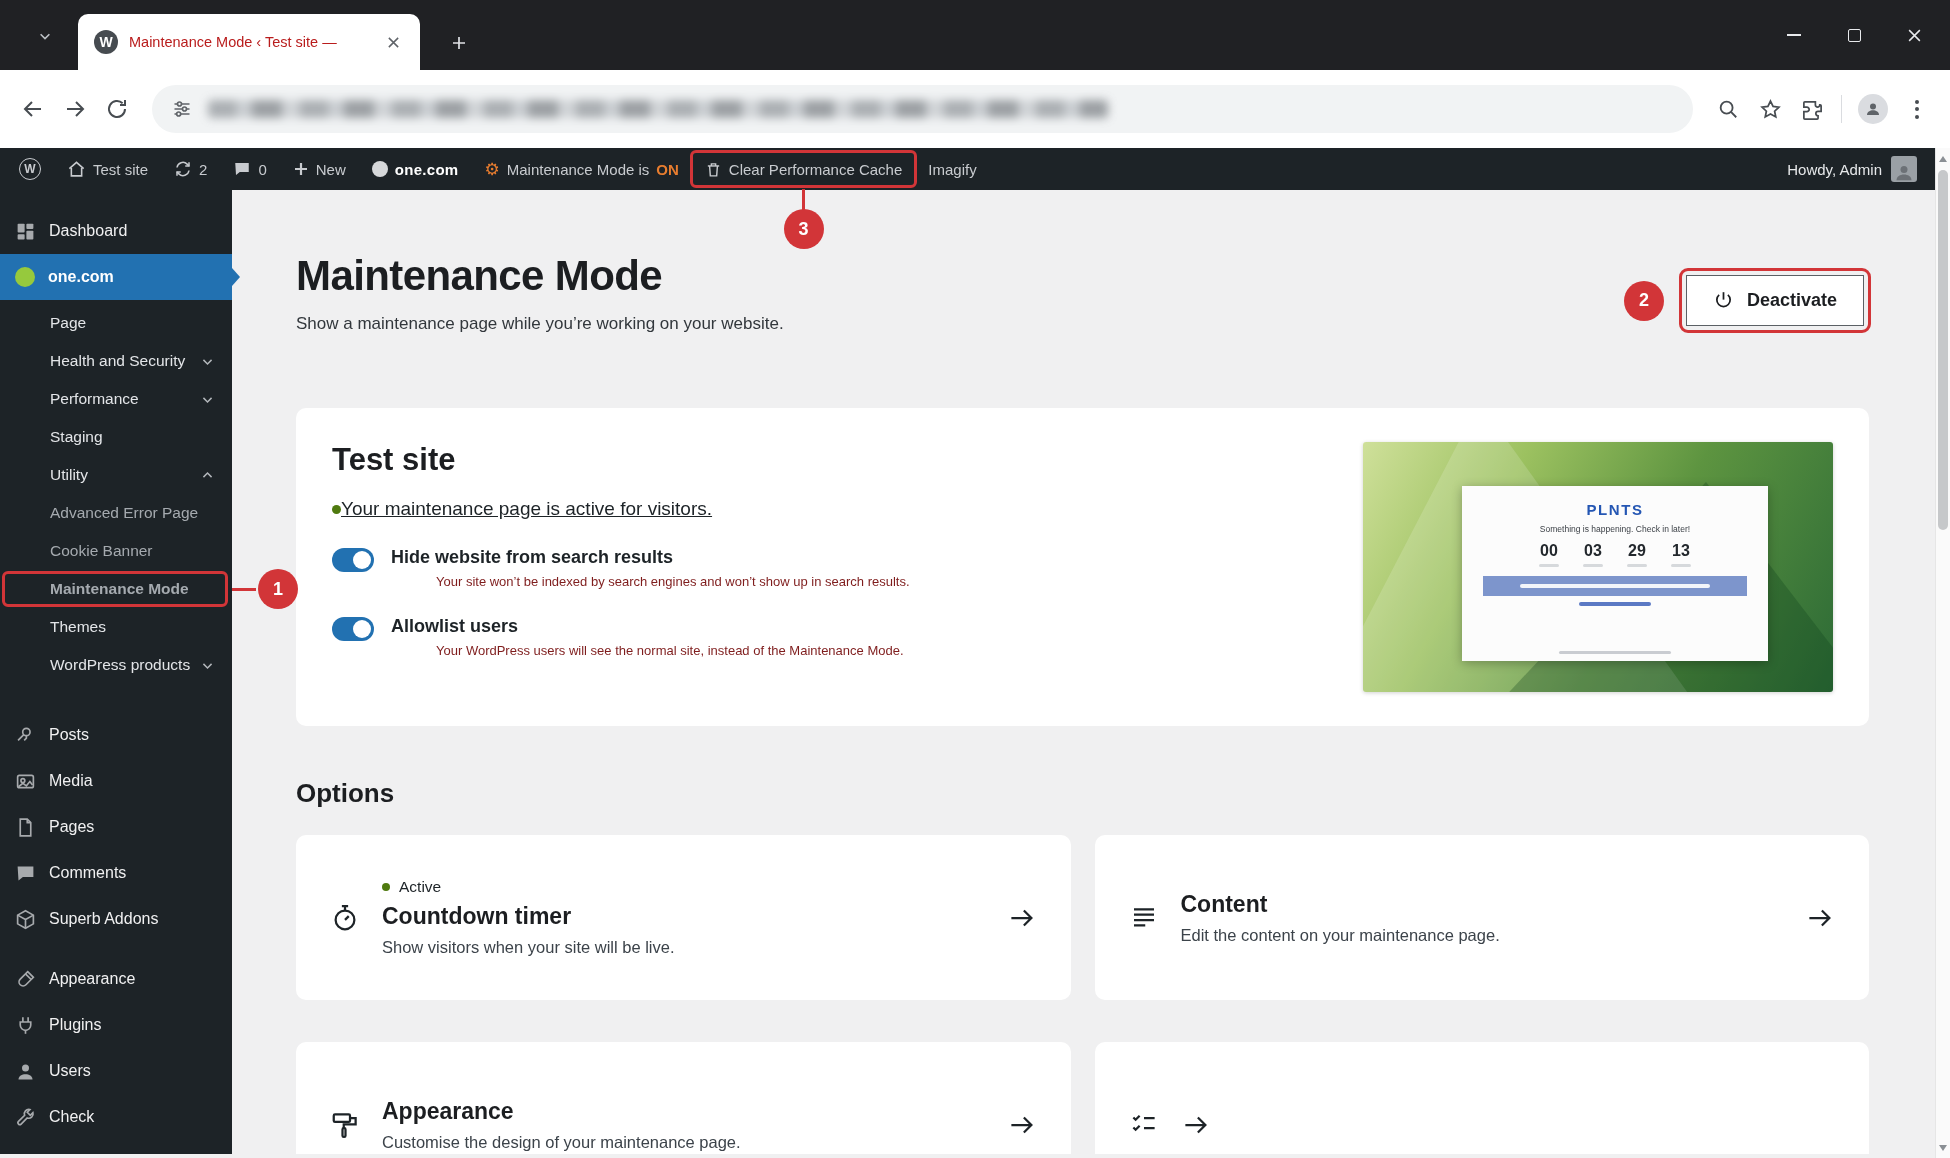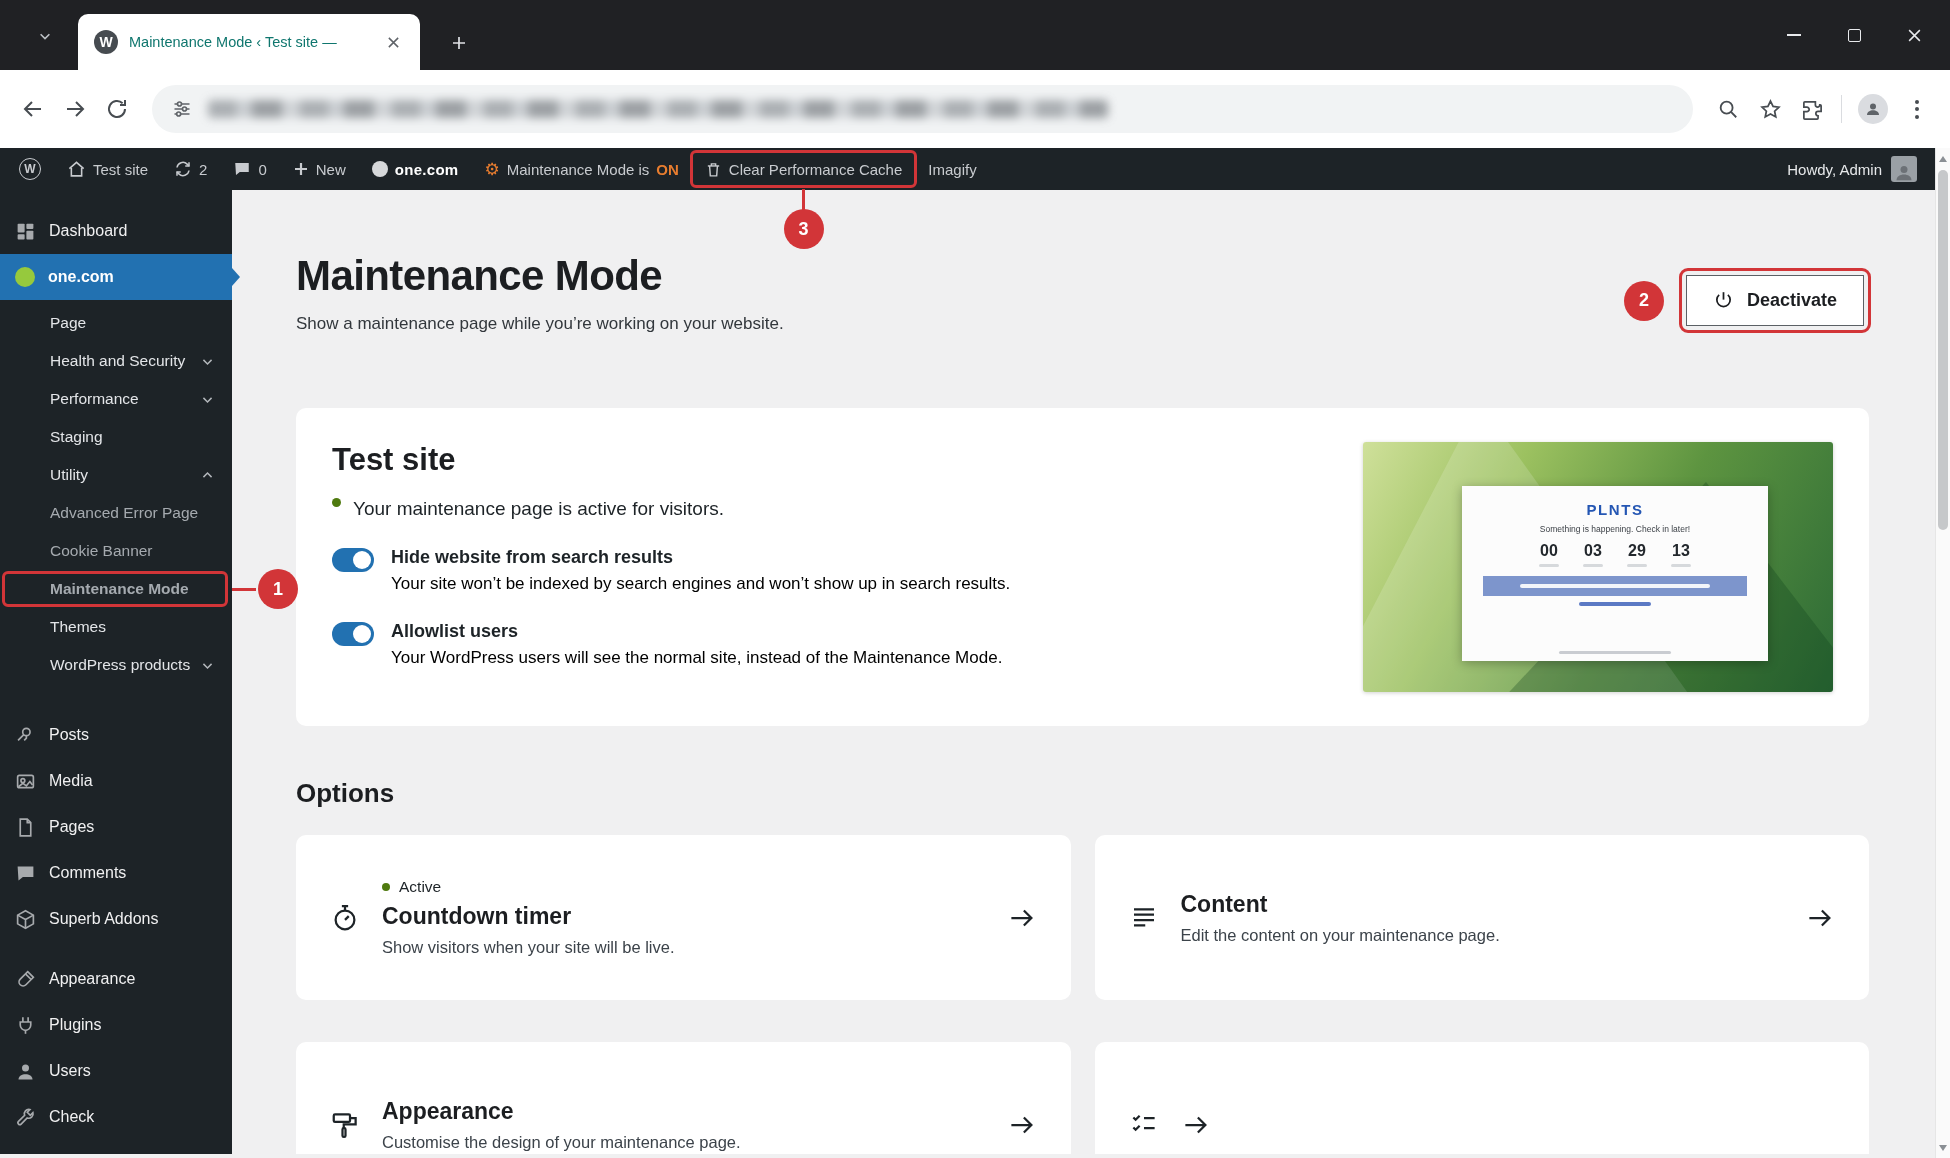--- a/index.html
+++ b/index.html
@@ -5,21 +5,21 @@
   * { margin:0; padding:0; box-sizing:border-box; }
   html,body { background:#111; }
   body { font-family:"Liberation Sans", sans-serif; }
   .stage { position:relative; width:1950px; height:1158px; overflow:hidden; background:#f0f0f1; }
 
   
   .titlebar { position:relative; height:70px; background:#202124; }
   .tab-search-btn { position:absolute; left:28px; top:19px; width:34px; height:34px; border-radius:50%; display:flex; align-items:center; justify-content:center; color:#bdc1c6; }
   .tab { position:absolute; left:78px; top:14px; width:342px; height:56px; background:#fff; border-radius:10px 10px 0 0; display:flex; align-items:center; gap:11px; padding:0 16px; }
   .tab-favicon { width:24px; height:24px; border-radius:50%; background:#464b50; color:#fff; display:flex; align-items:center; justify-content:center; font-size:14px; font-weight:bold; flex-shrink:0; }
-  .tab-title { flex:1; font-size:14.5px; color:#0f766e; white-space:nowrap; overflow:hidden; }
+  .tab-title { flex:1; font-size:14.5px; color:#b91c1c; white-space:nowrap; overflow:hidden; }
   .tab-close { width:22px; height:22px; display:flex; align-items:center; justify-content:center; color:#5f6368; flex-shrink:0; }
   .newtab-btn { position:absolute; left:444px; top:28px; width:30px; height:30px; display:flex; align-items:center; justify-content:center; color:#dfe1e5; }
   .win-controls { position:absolute; right:6px; top:0; height:70px; display:flex; align-items:stretch; }
   .win-btn { width:60px; display:flex; align-items:center; justify-content:center; color:#e8eaed; }
   .min-glyph { width:14px; height:2px; background:#e8eaed; }
   .max-glyph { width:13px; height:13px; border:1.6px solid #e8eaed; border-radius:2px; }
 
   
   .navbar { height:78px; background:#fff; display:flex; align-items:center; padding:0 20px; gap:16px; }
   .nav-ic { width:26px; height:26px; color:#474c51; flex-shrink:0; display:flex; align-items:center; justify-content:center; }
@@ -82,27 +82,27 @@
   .page-h1 { font-size:42px; font-weight:800; color:#1c1e21; letter-spacing:-.6px; }
   .page-sub { margin-top:14px; font-size:17px; color:#32373c; }
 
   .deactivate-wrap { position:absolute; top:78px; right:64px; border:3px solid #d23538; border-radius:9px; padding:4px; }
   .deactivate-btn { display:flex; align-items:center; gap:13px; background:#fff; border:1px solid #5b6065; border-radius:0; padding:14px 26px; font-size:18px; font-weight:600; color:#1c1e21; cursor:pointer; font-family:inherit; }
   .ann2-circle { position:absolute; left:-58px; top:50%; transform:translateY(-50%); }
 
   .status-card { margin-top:74px; background:#fff; border-radius:10px; padding:34px 36px; display:flex; gap:46px; }
   .sc-left { flex:1; min-width:0; }
   .sc-title { font-size:31px; font-weight:800; color:#1c1e21; }
-  .sc-status { margin-top:20px; display:flex; align-items:flex-start; gap:12px; font-size:19px; color:#1d2327; }
+  .sc-status { margin-top:20px; display:flex; align-items:center; font-size:19px; color:#1d2327;text-decoration:underline; }
   .green-dot { width:9px; height:9px; border-radius:50%; background:#4f7a0f; flex-shrink:0; }
   .toggle-row { margin-top:27px; display:flex; gap:17px; align-items:flex-start; }
   .toggle { width:42px; height:24px; border-radius:13px; background:#2271b1; position:relative; flex-shrink:0; margin-top:1px; cursor:pointer; }
   .toggle::after { content:""; position:absolute; right:3px; top:3px; width:18px; height:18px; border-radius:50%; background:#fff; }
   .t-label { font-size:18px; font-weight:600; color:#1d2327; }
-  .t-desc { margin-top:6px; font-size:17px; color:#000000; }
+  .t-desc { margin-top:6px; font-size:13px; color:#7f1d1d;margin-left:45px; }
 
   .preview { width:470px; height:250px; flex-shrink:0; position:relative; overflow:hidden; border-radius:3px; box-shadow:0 1px 4px rgba(0,0,0,.18);
       background:linear-gradient(118deg,#cfe09a 0%,#9cc160 28%,#5d9440 58%,#2c6a36 100%); }
   .pv-ridge1 { position:absolute; left:-60px; top:-40px; width:420px; height:340px; background:rgba(255,255,255,.16); clip-path:polygon(0 100%,42% 0,100% 100%); }
   .pv-ridge2 { position:absolute; right:-80px; bottom:-60px; width:460px; height:300px; background:rgba(10,60,25,.28); clip-path:polygon(0 100%,55% 10%,100% 100%); }
   .pv-card { position:absolute; left:84px; top:44px; width:306px; height:175px; background:#fcfcfc; box-shadow:0 2px 10px rgba(0,0,0,.28);
       display:flex; flex-direction:column; align-items:center; padding-top:15px;margin-left:15px; }
   .pv-brand { font-size:15px; font-weight:bold; color:#2456b3; letter-spacing:1.6px; }
   .pv-headline { margin-top:6px; font-size:8.5px; color:#3a3f45; }
   .pv-count { display:flex; gap:24px; margin-top:8px; }

